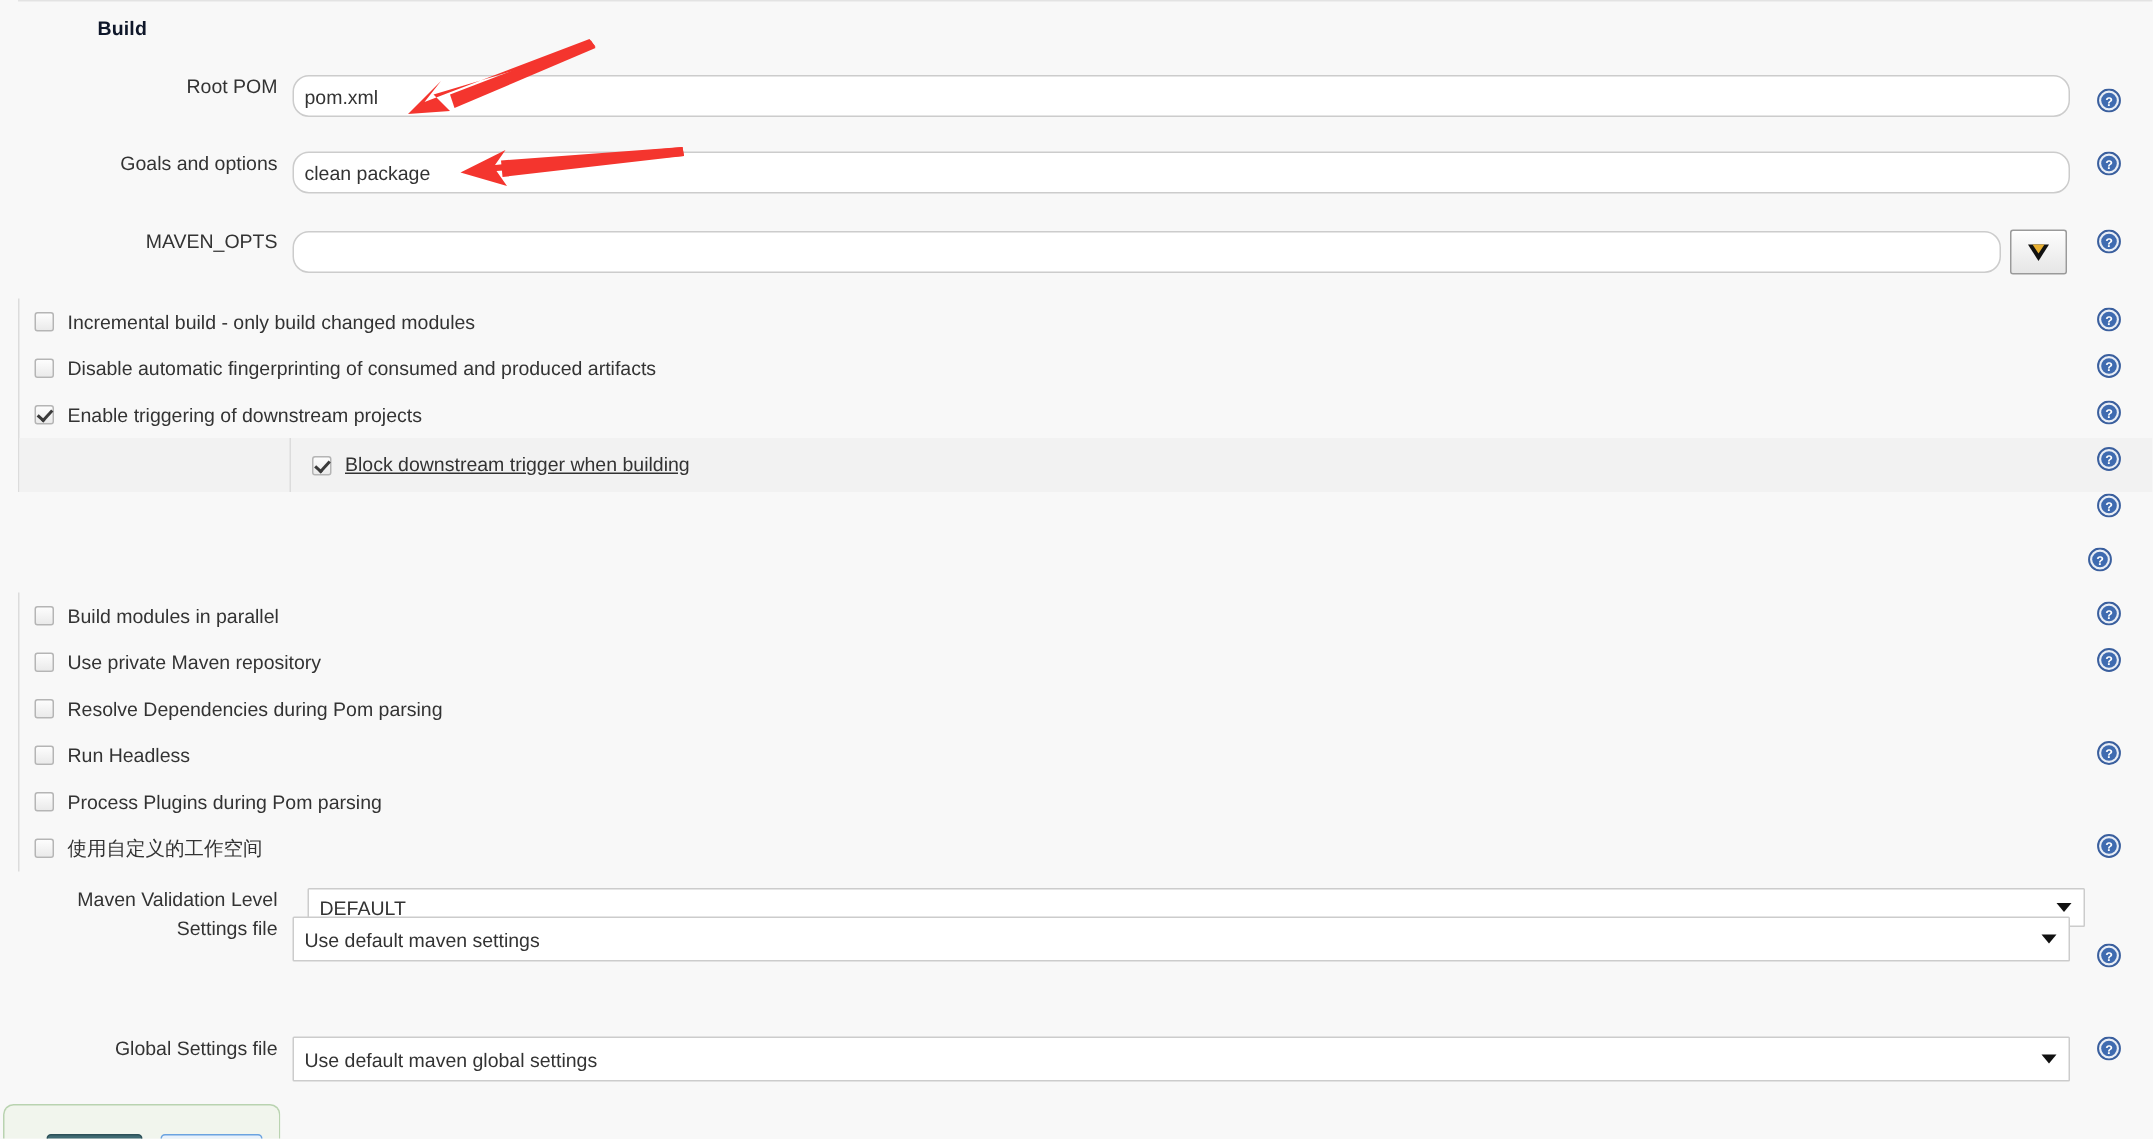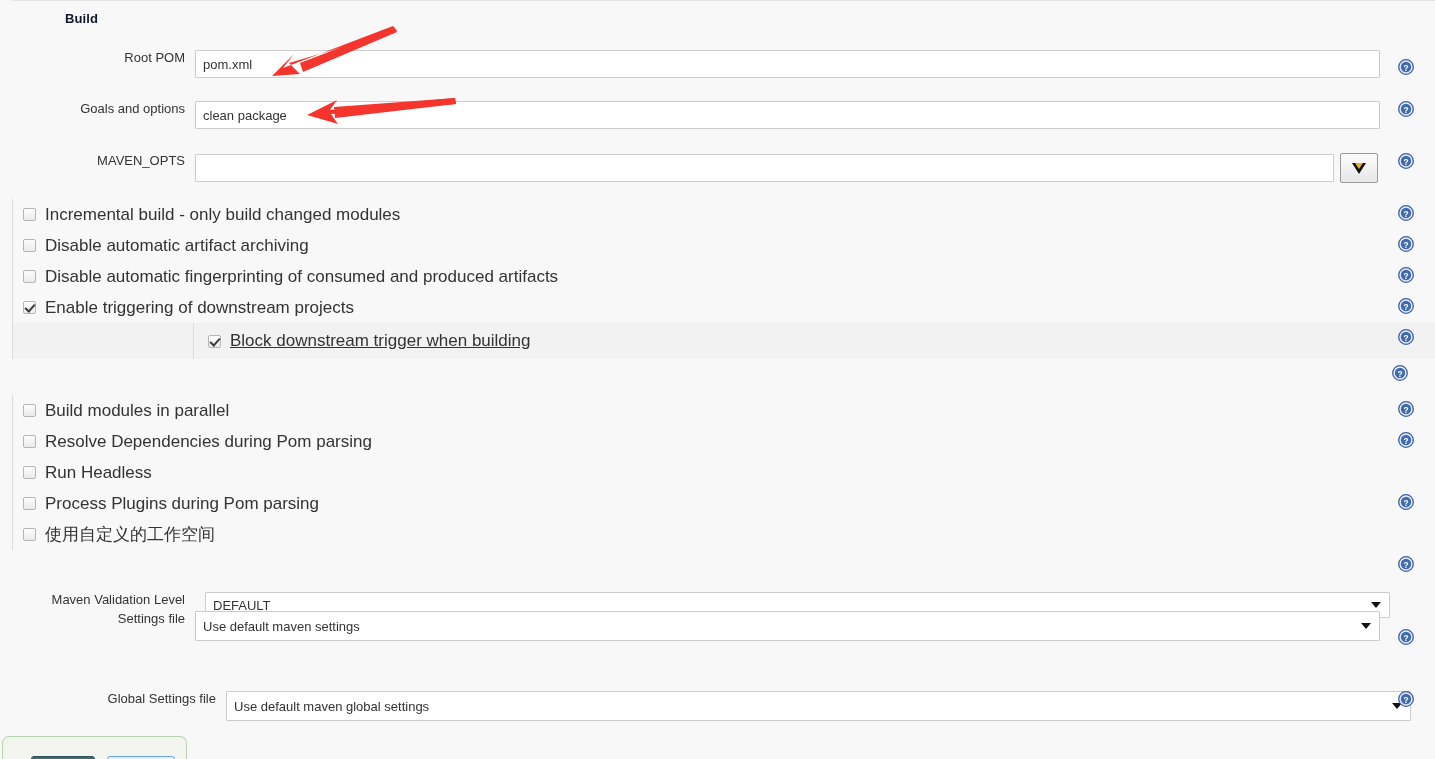--- a/index.html
+++ b/index.html
@@ -59,21 +59,21 @@
     box-sizing: border-box;
     height: 28px;
     width: 1185px;
     border: 1px solid #ccc;
     background: #fff;
     padding: 0 7px;
     font-family: "Liberation Sans", sans-serif;
     font-size: 13px;
     color: #333;
     outline: none;
-    border-radius: 1px;
+    border-radius: 11px;
   }
   input.text.short { width: 1139px; }
   .dd-btn {
     width: 36px;
     height: 28px;
     margin-left: 6px;
     border: 1px solid #9a9a9a;
     border-radius: 2px;
     background: linear-gradient(#fdfdfd, #e6e6e6);
     box-shadow: inset 0 1px 0 #fff;
@@ -153,21 +153,21 @@
     position: absolute;
     left: 3px;
     top: 0px;
     width: 4px;
     height: 8px;
     border: solid #3a3a3a;
     border-width: 0 2px 2px 0;
     transform: rotate(42deg);
   }
   .cb-label {
-    font-size: 17px;
+    font-size: 13px;
     color: #333;
     line-height: 16px;
     white-space: nowrap;
     cursor: default;
   }
   
   .sel {
     position: relative;
     box-sizing: border-box;
     width: 1185px;
@@ -288,24 +288,20 @@
   </svg>
 </div>
 
 <div class="cb-block" style="top:199px;">
   <div class="cb-row">
     <span class="cbx"></span>
     <span class="cb-label">Incremental build - only build changed modules</span>
   </div>
   <div class="cb-row">
     <span class="cbx"></span>
-    <span class="cb-label">Disable automatic artifact archiving</span>
-  </div>
-  <div class="cb-row">
-    <span class="cbx"></span>
     <span class="cb-label">Disable automatic fingerprinting of consumed and produced artifacts</span>
   </div>
   <div class="cb-row">
     <span class="cbx checked"></span>
     <span class="cb-label">Enable triggering of downstream projects</span>
   </div>
 
   <div class="cb-row nested">
     <div class="inner">
       <span class="cbx checked"></span>
@@ -357,20 +353,24 @@
     </svg>
 </div>
 
 <div class="cb-block" style="top:395px;">
   <div class="cb-row">
     <span class="cbx"></span>
     <span class="cb-label">Build modules in parallel</span>
   </div>
   <div class="cb-row">
     <span class="cbx"></span>
+    <span class="cb-label">Use private Maven repository</span>
+  </div>
+  <div class="cb-row">
+    <span class="cbx"></span>
     <span class="cb-label">Resolve Dependencies during Pom parsing</span>
   </div>
   <div class="cb-row">
     <span class="cbx"></span>
     <span class="cb-label">Run Headless</span>
   </div>
   <div class="cb-row">
     <span class="cbx"></span>
     <span class="cb-label">Process Plugins during Pom parsing</span>
   </div>
@@ -429,21 +429,21 @@
   </div>
 </div>
 <div class="help" style="left:1398px; top:629px;">
   <svg width="16" height="16" viewBox="0 0 16 16">
       <circle cx="8" cy="8" r="7.3" fill="#e9eef6" stroke="#3a5f9e" stroke-width="1.3"></circle>
       <circle cx="8" cy="8" r="5.2" fill="#3f6bb0"></circle>
       <text x="8" y="11.6" font-family="Liberation Sans, sans-serif" font-size="8.4" font-weight="bold" fill="#ffffff" text-anchor="middle">?</text>
     </svg>
 </div>
 
-<div class="row" style="top:691px;padding-left:31px;">
+<div class="row" style="top:691px;">
   <div class="row-label">Global Settings file</div>
   <div class="field">
     <div class="sel tall">
       <span>Use default maven global settings</span>
       <span class="caret"></span>
     </div>
   </div>
 </div>
 <div class="help" style="left:1398px; top:691px;">
   <svg width="16" height="16" viewBox="0 0 16 16">

